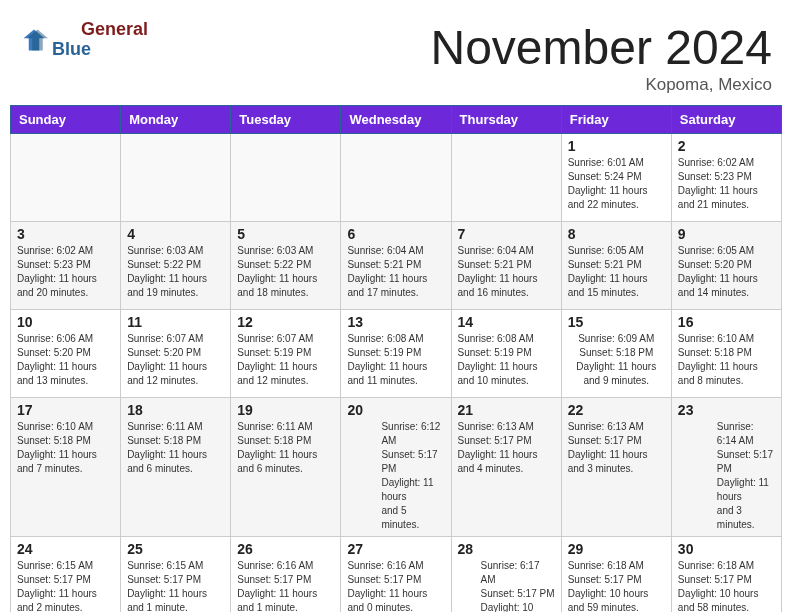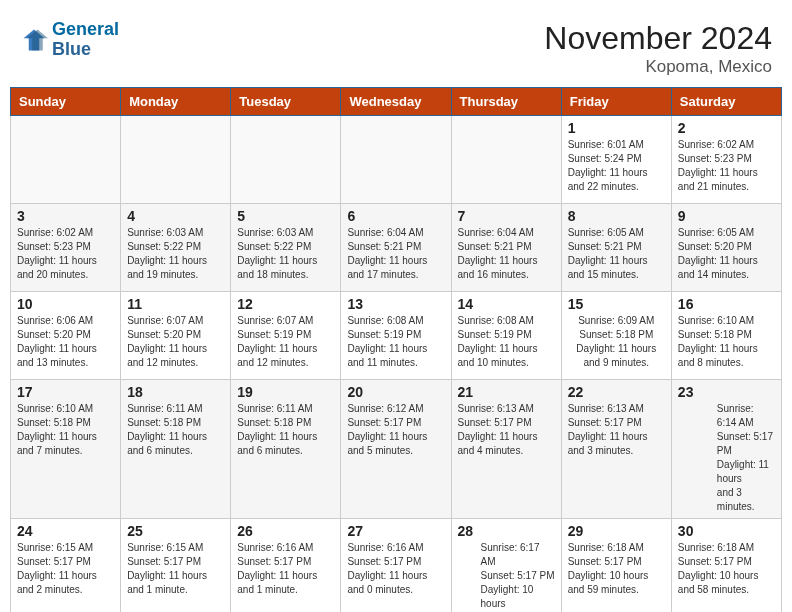--- a/index.html
+++ b/index.html
@@ -19,45 +19,45 @@
     .logo {
       display: flex;
       align-items: center;
       gap: 4px;
     }
     .logo-text {
       font-size: 18px;
       font-weight: bold;
       line-height: 1.1;
     }
-    .logo-text .general { color: #0369a1; }
+    .logo-text .general { color: #7f1d1d; margin-left: 29px; }
     .logo-text .blue { color: #2a6496; }
     .logo-icon {
       width: 28px;
       height: 28px;
     }
     .title-block {
       text-align: right;
     }
     .month-title {
-      font-size: 32px;
+      font-size: 48px;
       font-weight: normal;
       color: #222;
     }
     .location {
       font-size: 17px;
       color: #555;
     }
     .calendar {
       width: 100%;
       border-collapse: collapse;
       margin-top: 5px;
     }
     .calendar th {
-      background-color: #c2410c;
+      background-color: #6d28d9;
       color: #fff;
       text-align: left;
       padding: 6px 8px;
       font-size: 13px;
       border: 1px solid #2a6496;
     }
     .calendar td {
       border: 1px solid #ccc;
       vertical-align: top;
       padding: 4px 6px;
@@ -261,21 +261,21 @@
         </td>
         <td>
           <span class="day-number">19</span>
           <div class="day-info" style="white-space: pre-line;">Sunrise: 6:11 AM
 Sunset: 5:18 PM
 Daylight: 11 hours
 and 6 minutes.</div>
         </td>
         <td>
           <span class="day-number">20</span>
-          <div class="day-info" style="white-space: pre-line;">Sunrise: 6:12 AM
+          <div class="day-info" style="white-space: pre-line; margin-left: 34px;">Sunrise: 6:12 AM
 Sunset: 5:17 PM
 Daylight: 11 hours
 and 5 minutes.</div>
         </td>
         <td>
           <span class="day-number">21</span>
           <div class="day-info" style="white-space: pre-line;">Sunrise: 6:13 AM
 Sunset: 5:17 PM
 Daylight: 11 hours
 and 4 minutes.</div>

